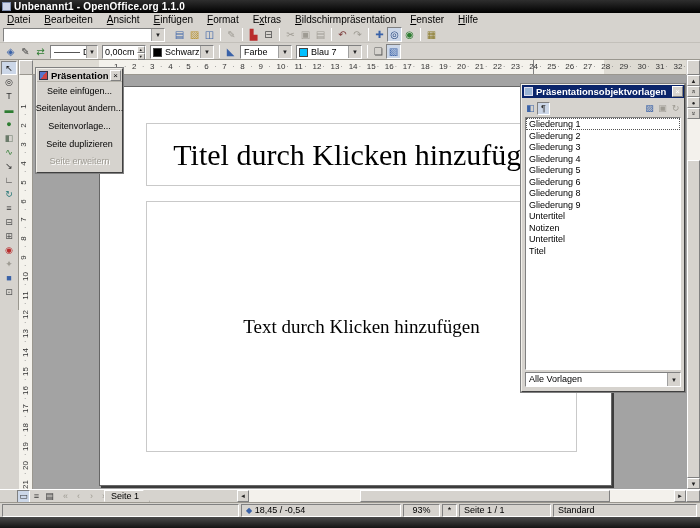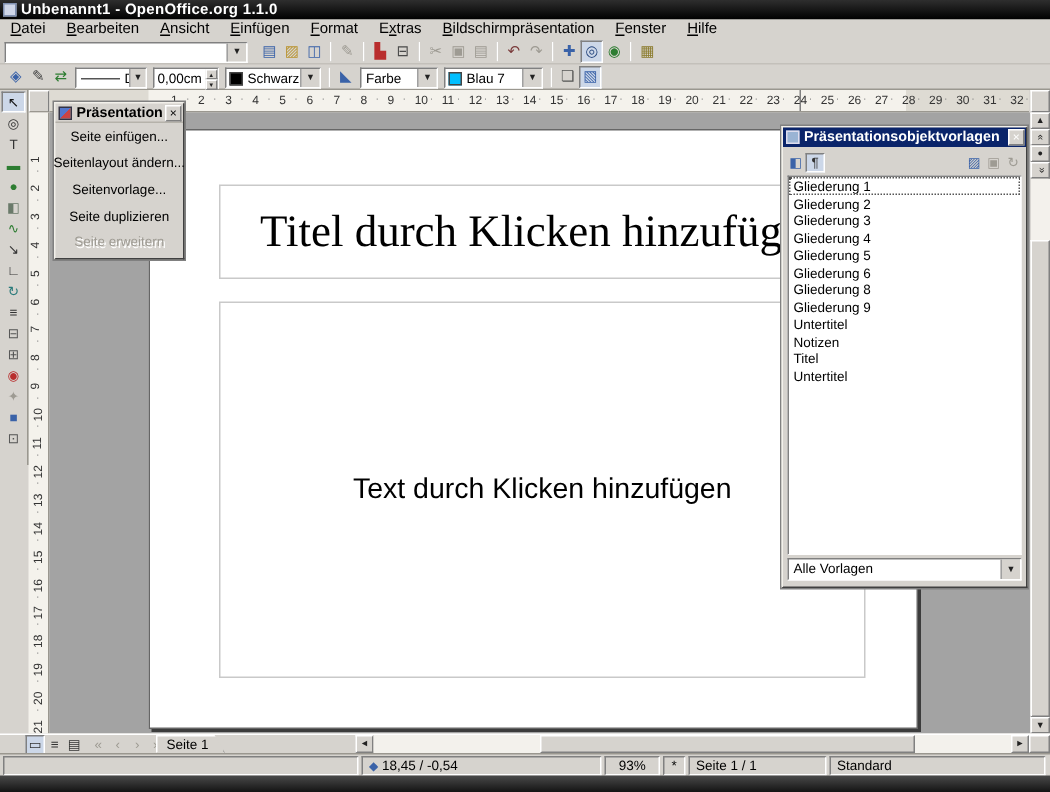--- a/index.html
+++ b/index.html
@@ -50,21 +50,21 @@
   
   #maintoolbar { position:absolute; left:0; top:60px; width:19px; height:250px; border-right:1px solid #9a978f; background:#d6d3ce; display:flex; flex-direction:column; align-items:center; padding-top:1px; }
   #maintoolbar .tbtn { width:16px; height:14px; line-height:14px; font-size:9px; }
   
   #canvas { position:absolute; left:33px; top:75px; width:654px; height:414px; background:#a3a3a3; overflow:hidden; }
   #page { position:absolute; left:66px; top:11px; width:513px; height:400px; background:#fff; border:1px solid #666; box-shadow:2px 2px 0 #3c3c3c; }
   .ph-frame { position:absolute; border:1px solid #c9c9c9; display:flex; align-items:center; justify-content:center; }
   #title-frame { left:46px; top:36px; width:431px; height:63px; }
   #text-frame  { left:46px; top:114px; width:431px; height:251px; }
   #title-frame .ph-text { font-family:"Liberation Serif","DejaVu Serif",serif; font-size:30px; white-space:nowrap; }
-  #text-frame .ph-text { font-family:Liberation Sans, sans-serif; font-size:19px; white-space:nowrap; }
+  #text-frame .ph-text { font-family:Liberation Serif, serif; font-size:19px; white-space:nowrap; }
   
   .floatwin { position:absolute; background:#d6d3ce; border:1px solid; border-color:#f2f0ea #404040 #404040 #f2f0ea; box-shadow:0 0 0 1px #808080; }
   .ftitle { height:13px; display:flex; align-items:center; padding:0 1px 0 2px; }
   .ftitle .ficon { width:9px; height:9px; margin-right:3px; flex:none; background:linear-gradient(135deg,#5577cc 50%,#cc4444 50%); border:1px solid #334; }
   .ftitle .ftext { font-weight:bold; font-size:9.5px; white-space:nowrap; overflow:hidden; flex:1; }
   .closebox { width:11px; height:11px; background:#d6d3ce; border:1px solid; border-color:#fff #808080 #808080 #fff; font-size:8px; line-height:9px; text-align:center; flex:none; }
   #palette { left:36px; top:68px; width:87px; height:105px; }
   #palette .ftitle { border-bottom:1px solid #b5b2aa; }
   .pal-item { height:17.6px; display:flex; align-items:center; justify-content:center; font-size:9px; white-space:nowrap; }
   .pal-item.disabled { color:#9e9b93; text-shadow:1px 1px 0 #fff; }
@@ -371,22 +371,22 @@
         <div class="style-item selected">Gliederung 1</div>
         <div class="style-item">Gliederung 2</div>
         <div class="style-item">Gliederung 3</div>
         <div class="style-item">Gliederung 4</div>
         <div class="style-item">Gliederung 5</div>
         <div class="style-item">Gliederung 6</div>
         <div class="style-item">Gliederung 8</div>
         <div class="style-item">Gliederung 9</div>
         <div class="style-item">Untertitel</div>
         <div class="style-item">Notizen</div>
+        <div class="style-item">Untertitel</div>
         <div class="style-item">Titel</div>
-        <div class="style-item">Untertitel</div>
       </div>
     <div id="stylist-combo" class="combo">
       <span class="val">Alle Vorlagen</span>
       <span class="drop">▼</span>
     </div>
   </div>
 
   <div id="vscroll">
     <div class="sbtn" style="left:0;top:0;width:13px;height:15px;"></div>
     <div class="sbtn" style="left:0;top:15px;width:13px;height:11px;">▲</div>

